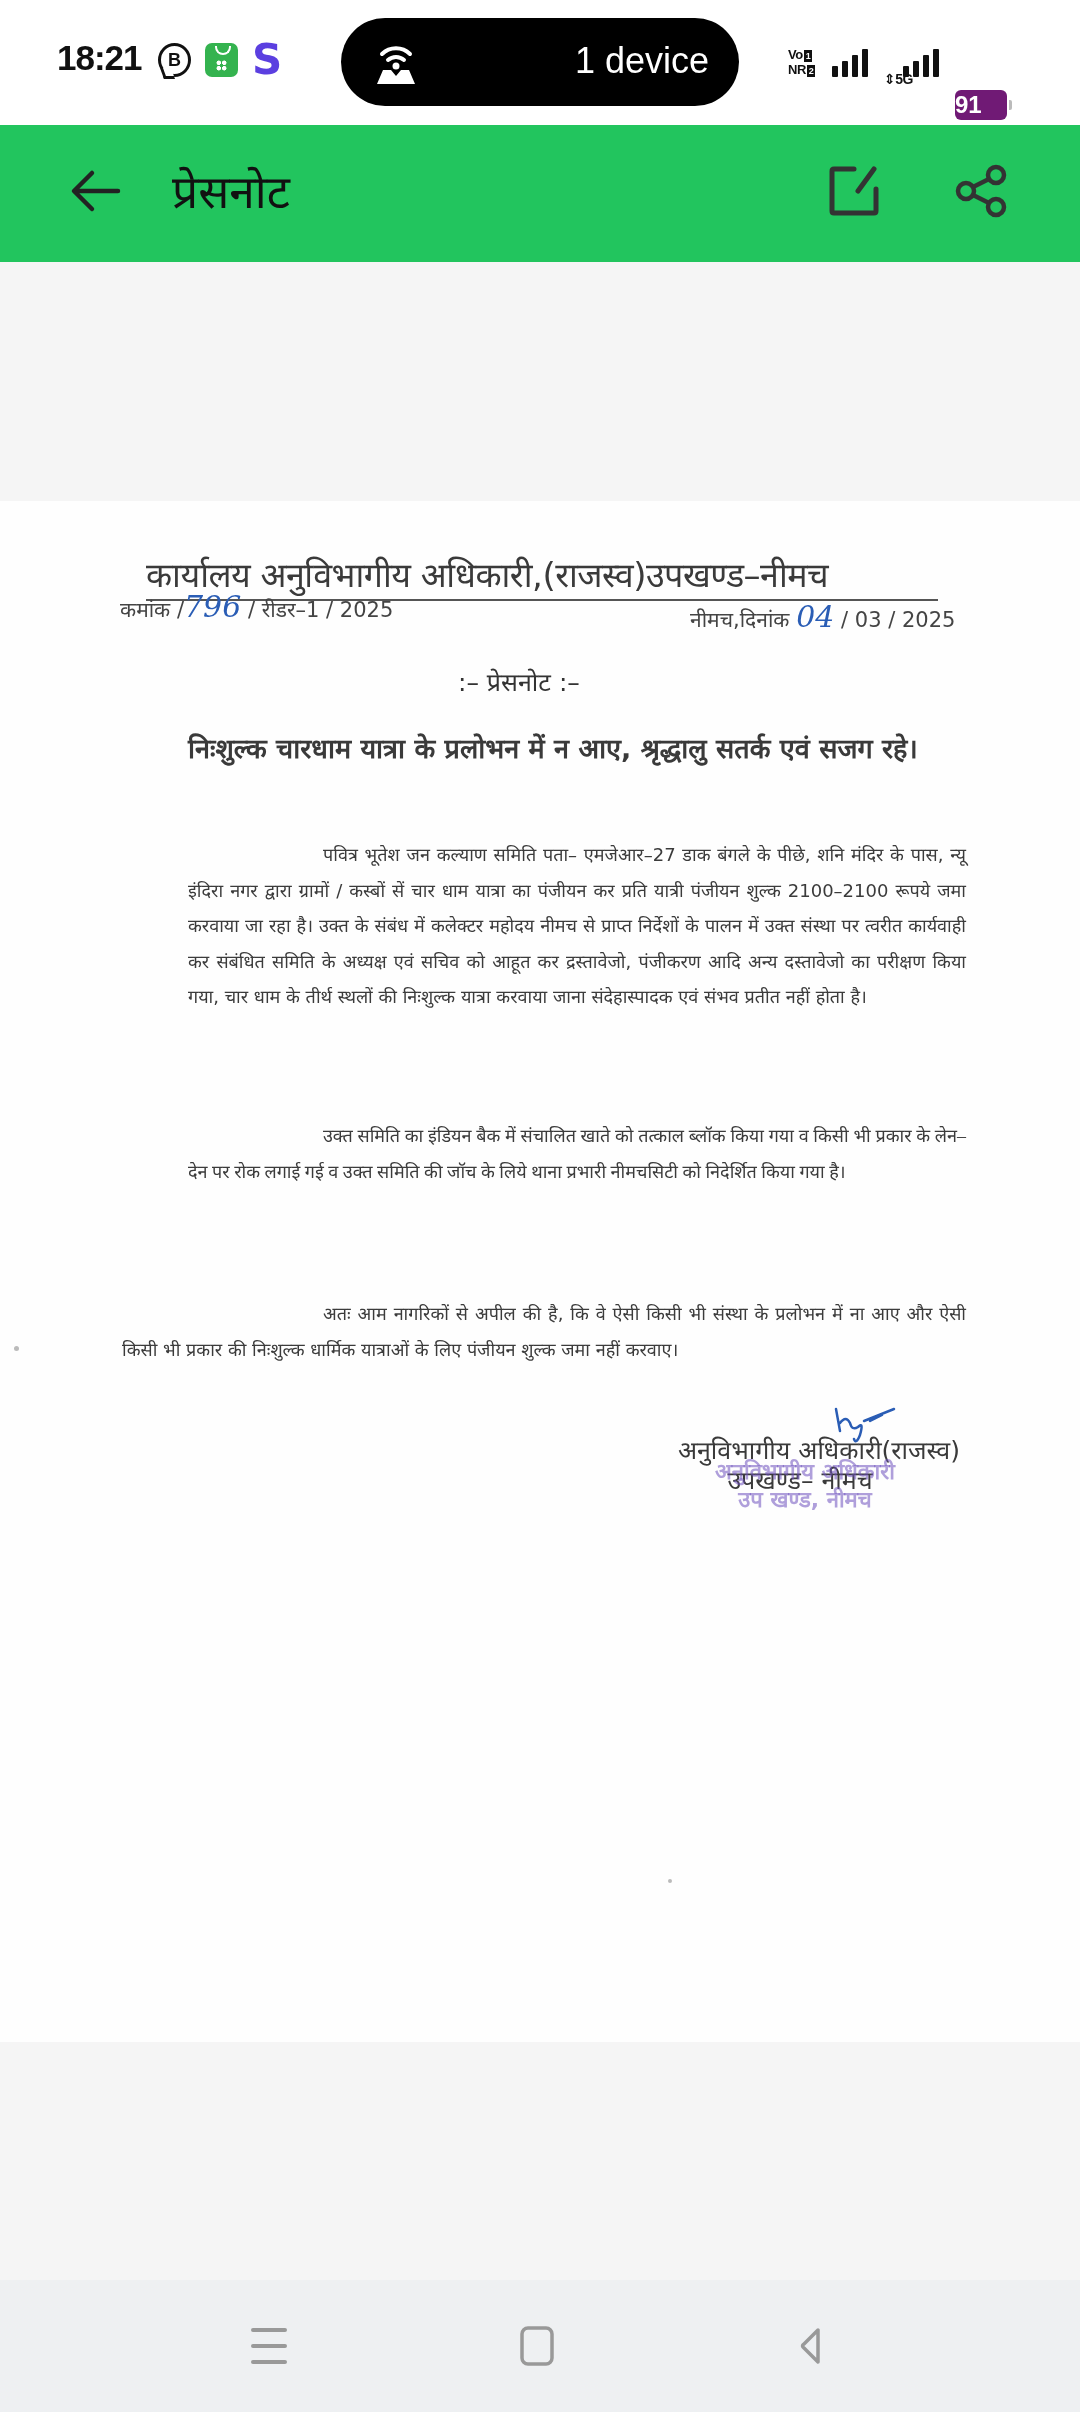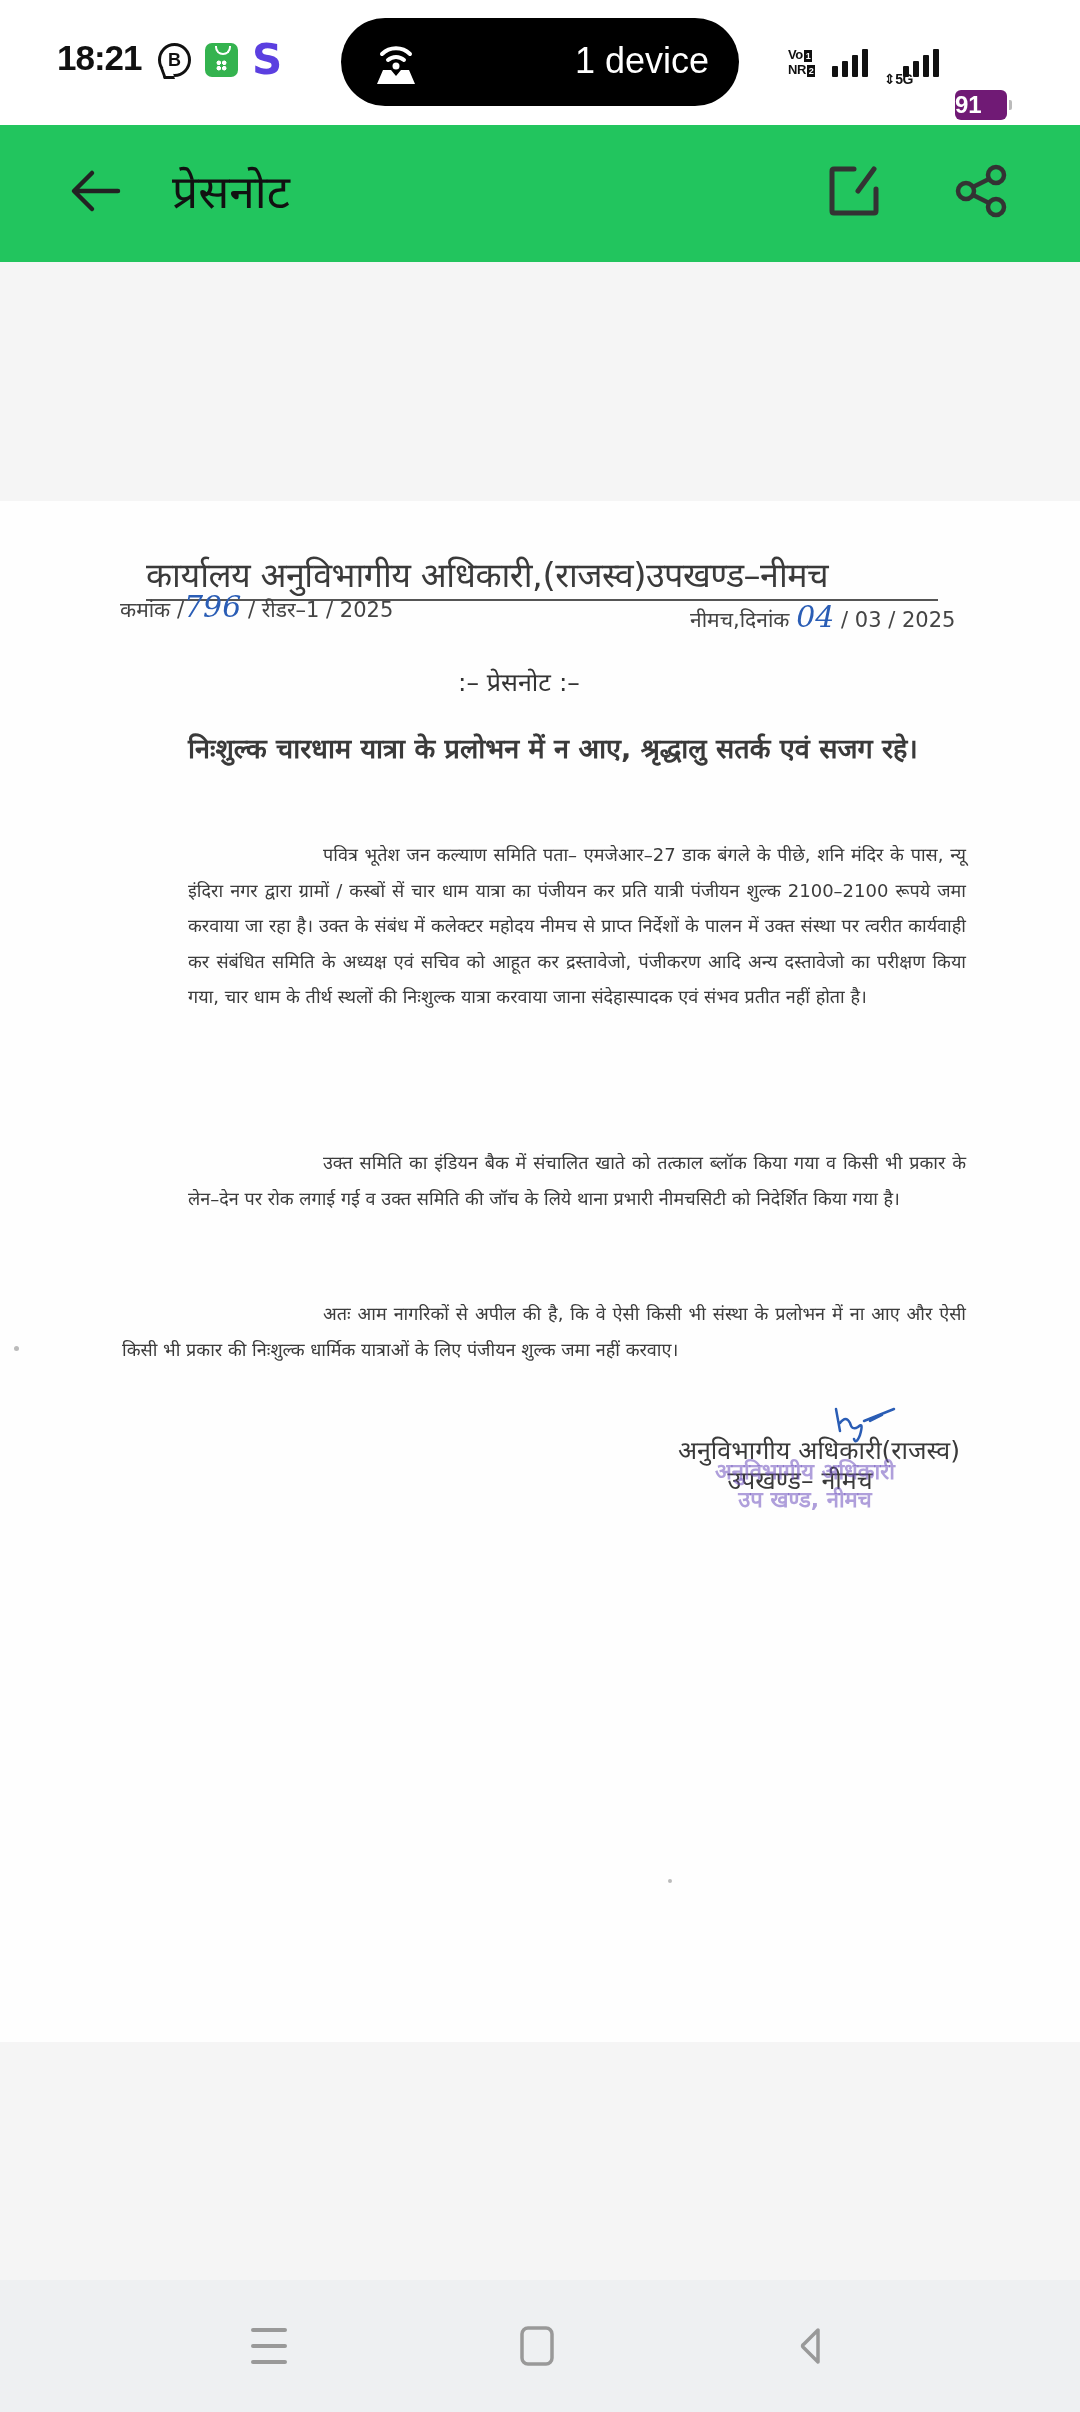--- a/index.html
+++ b/index.html
@@ -47,21 +47,21 @@
     .ref-line { left: 120px; top: 88px; font-size: 21px; color: #444; }
     .ref-line .hand, .date-line .hand { font-family: "DejaVu Serif", serif; font-style: italic; color: #2a5db5; font-size: 30px; }
     .date-line { left: 690px; top: 98px; font-size: 21px; color: #444; }
 
     .press-heading { left: 458px; top: 163px; font-size: 25px; color: #333; }
     .subject { left: 188px; top: 230px; width: 780px; font-size: 27px; line-height: 36px; white-space: normal; font-weight: bold; color: #3a3a3a; text-align: justify; }
 
     .para { left: 188px; width: 778px; font-size: 18px; line-height: 35.6px; white-space: normal; text-align: justify; color: #3b3b3b; text-align-last: left; }
     .para .indent { display: inline-block; width: 135px; }
     .para1 { top: 336px; }
-    .para2 { top: 644px; }
+    .para2 { top: 618px; font-family: Liberation Serif, serif; }
     .para3 { left: 122px; width: 844px; top: 795px; }
     .para3 .indent { width: 201px; }
 
     .sig-block { left: 640px; top: 935px; width: 320px; font-size: 25px; color: #3a3a3a; text-align: center; line-height: 30px; }
     .sig-block .line1 { text-align: right; }
     .stamp { position: absolute; left: 690px; top: 957px; width: 230px; color: rgba(110, 80, 190, 0.55); font-size: 22px; text-align: center; line-height: 28px; font-weight: bold; font-family: "DejaVu Sans", sans-serif; }
     .signature { position: absolute; left: 830px; top: 900px; width: 80px; height: 50px; }
 
     .speck { position: absolute; width: 5px; height: 5px; border-radius: 50%; background: #bbb; }
 

